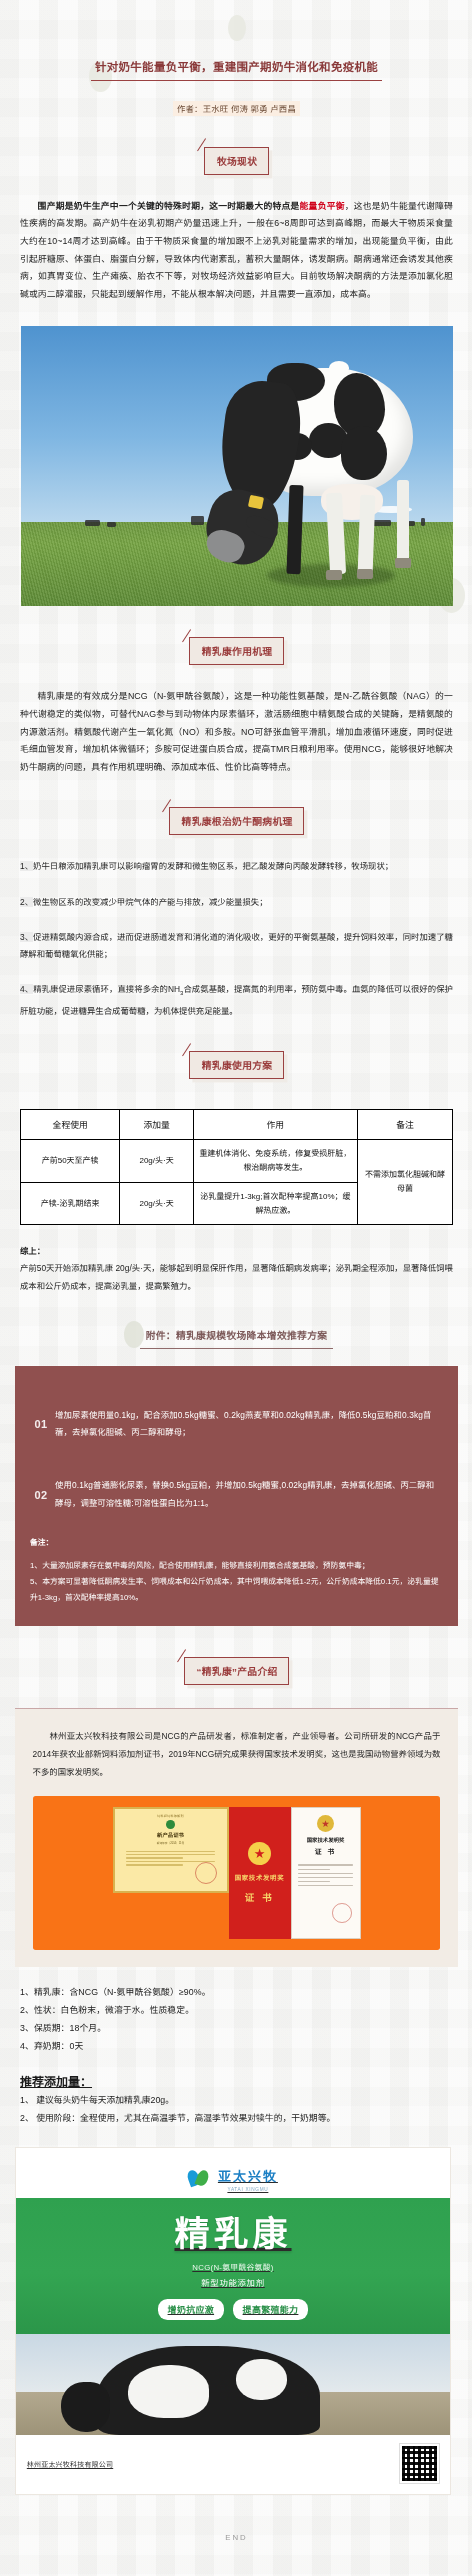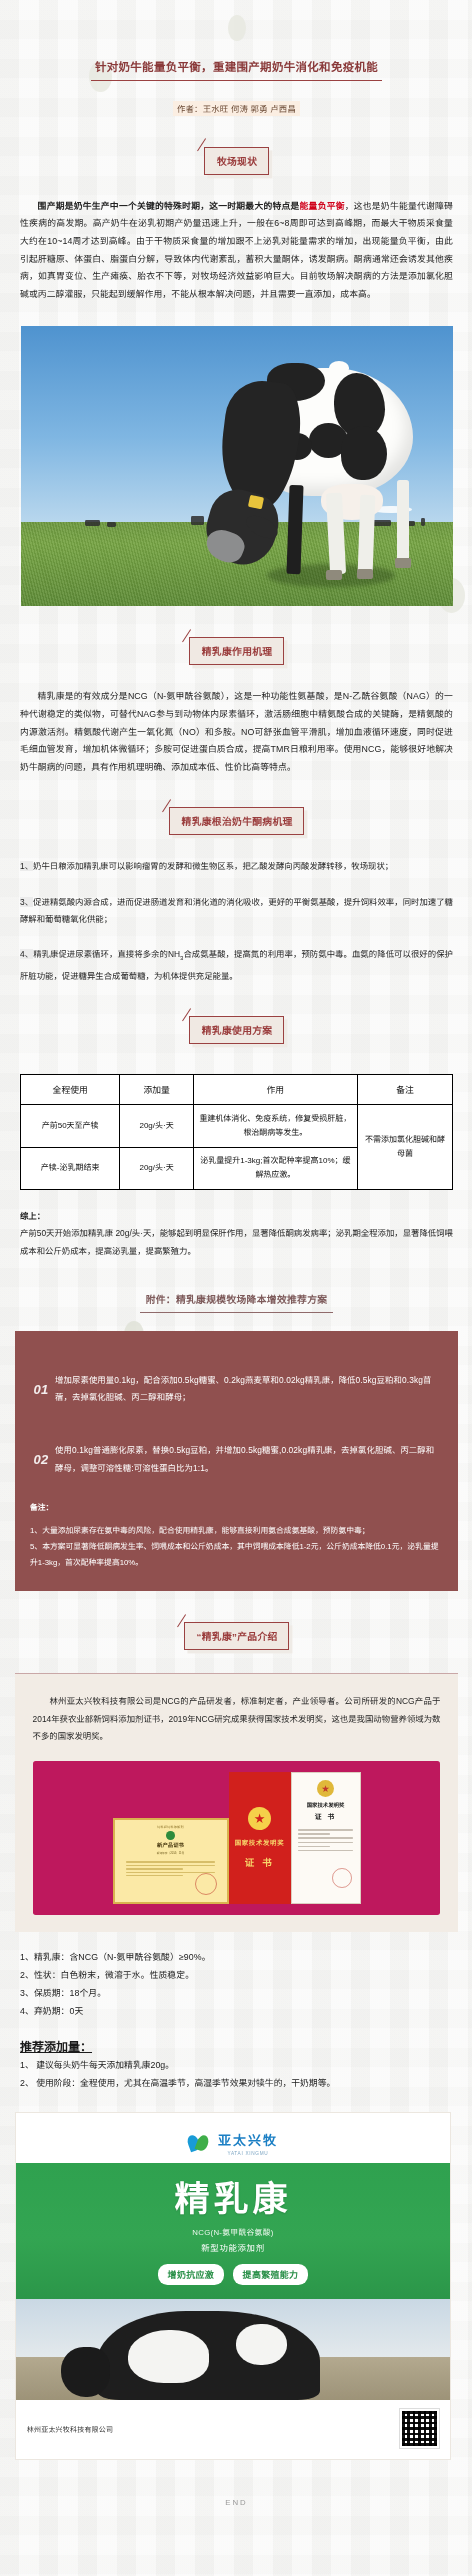--- a/index.html
+++ b/index.html
@@ -269,22 +269,21 @@
     padding: 23px 0 0 0;
     color: #fff;
   }
   .red-item {
     display: flex;
     align-items: center;
     padding: 17.6px 17.6px 17.6px 12px;
   }
   .red-num {
     flex: 0 0 28px;
-    font-size: 13px;
-    font-style: italic;
+    font-size: 11px;
     font-weight: bold;
     color: #f4eeee;
     text-align: center;
     letter-spacing: 0.3px;
   }
   .red-text {
     font-size: 8.4px;
     line-height: 17.6px;
     letter-spacing: 0.1px;
   }
@@ -305,24 +304,24 @@
   }
   .intro-text {
     font-size: 8.4px;
     line-height: 17.6px;
     color: #1f1f1f;
     text-indent: 2em;
     text-align: justify;
   }
   .cert-row {
     display: flex;
-    align-items: flex-end;
+    align-items: flex-start;
     justify-content: center;
     margin-top: 15px;
-    background: #be185d;
+    background: #f97316;
     border-radius: 2.7px;
     padding: 10.8px 6.8px;
   }
   
   .cert-yellow {
     width: 116px; height: 86px;
     background: #fbe9a6;
     border: 2px double #d9b24f;
     position: relative;
     display:flex; flex-direction:column; align-items:center; justify-content:flex-start;
@@ -386,20 +385,21 @@
   .rec-block { margin: 17.6px 20px 0 20px; }
   .rec-title { font-size: 12px; font-weight: bold; color:#1b1b1b; line-height: 18px; text-decoration: underline; }
   .rec-list { font-size: 8.8px; line-height: 18px; color: #1b1b1b; }
 
   
   .poster {
     margin: 20px 22px 0 15px;
     background: #4c1d95;
     border: 0.7px solid #ece7e0;
     overflow: hidden;
+    text-decoration: underline;
   }
   .poster-top {
     background: #ffffff;
     text-align: center;
     padding: 17.6px 0 6.8px 0;
   }
   .brand-row { display:flex; align-items:center; justify-content:center; gap: 6.8px; }
   .brand-mark { width: 23px; height: 23px; position: relative; }
   .brand-mark .leaf-a, .brand-mark .leaf-b {
     position:absolute; width: 10.8px; height: 16px; border-radius: 50% 50% 50% 0;
@@ -547,20 +547,23 @@
       <span class="section-chip">
         <span class="chip-slash"></span>
         <span>精乳康根治奶牛酮病机理</span>
       </span>
     </div>
 
     <div class="numbered">
       <span class="num">1、</span><span>奶牛日粮添加精乳康可以影响瘤胃的发酵和微生物区系，把乙酸发酵向丙酸发酵转移，牧场现状；</span>
     </div>
     <div class="numbered">
+      <span class="num">2、</span><span>微生物区系的改变减少甲烷气体的产能与排放，减少能量损失；</span>
+    </div>
+    <div class="numbered">
       <span class="num">3、</span><span>促进精氨酸内源合成，进而促进肠道发育和消化道的消化吸收，更好的平衡氨基酸，提升饲料效率，同时加速了糖酵解和葡萄糖氧化供能；</span>
     </div>
     <div class="numbered">
       <span class="num">4、</span><span>精乳康促进尿素循环，直接将多余的NH</span><sub>3</sub><span>合成氨基酸，提高氮的利用率，预防氨中毒。血氨的降低可以很好的保护肝脏功能，促进糖异生合成葡萄糖，为机体提供充足能量。</span>
     </div>
 
     <div class="section-chip-wrap">
       <span class="section-chip">
         <span class="chip-slash"></span>
         <span>精乳康使用方案</span>

